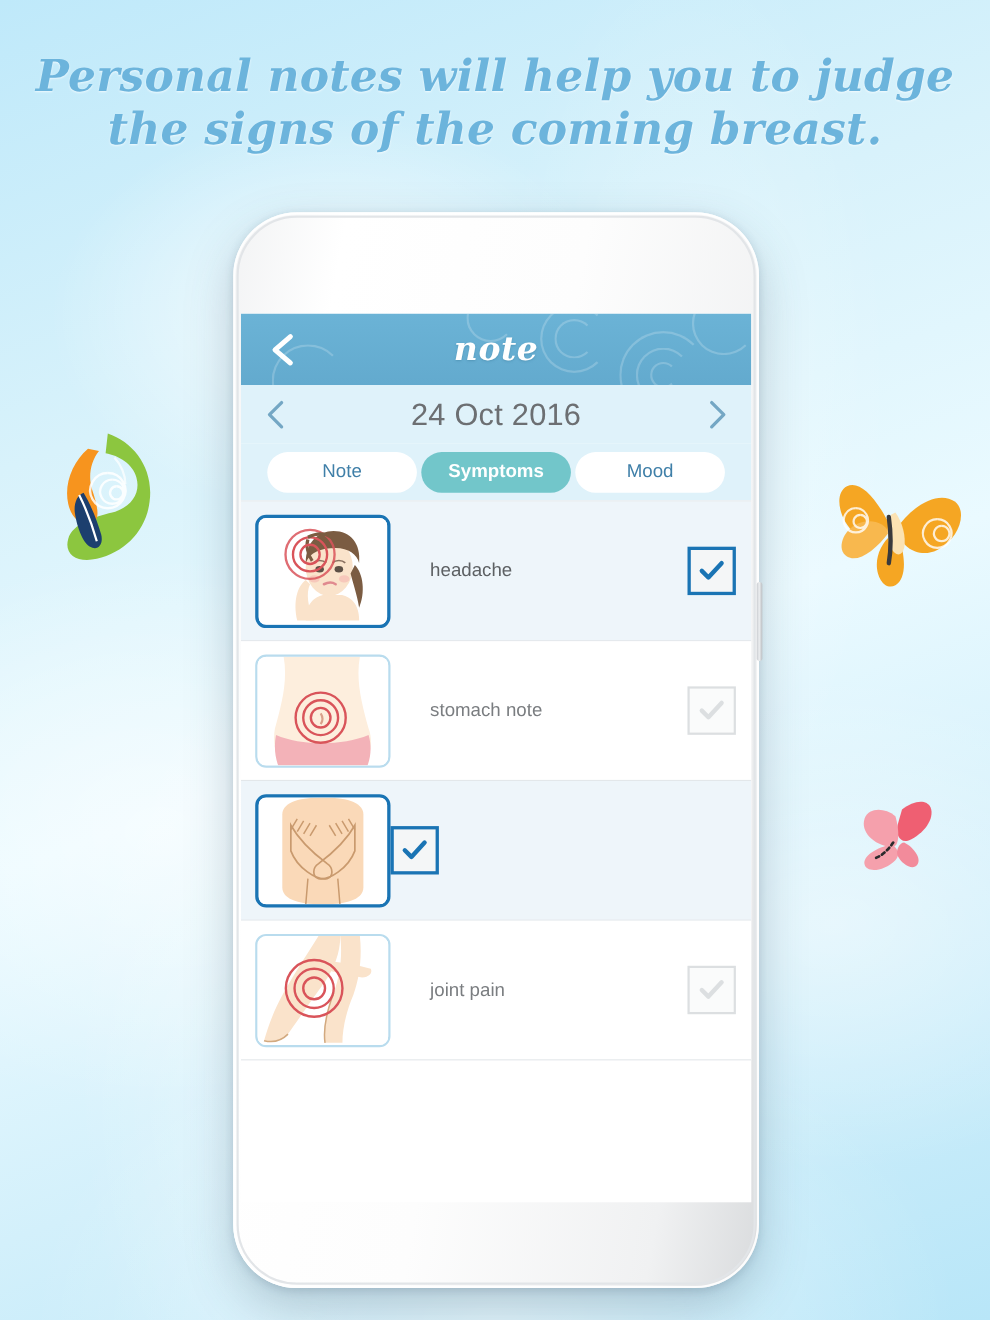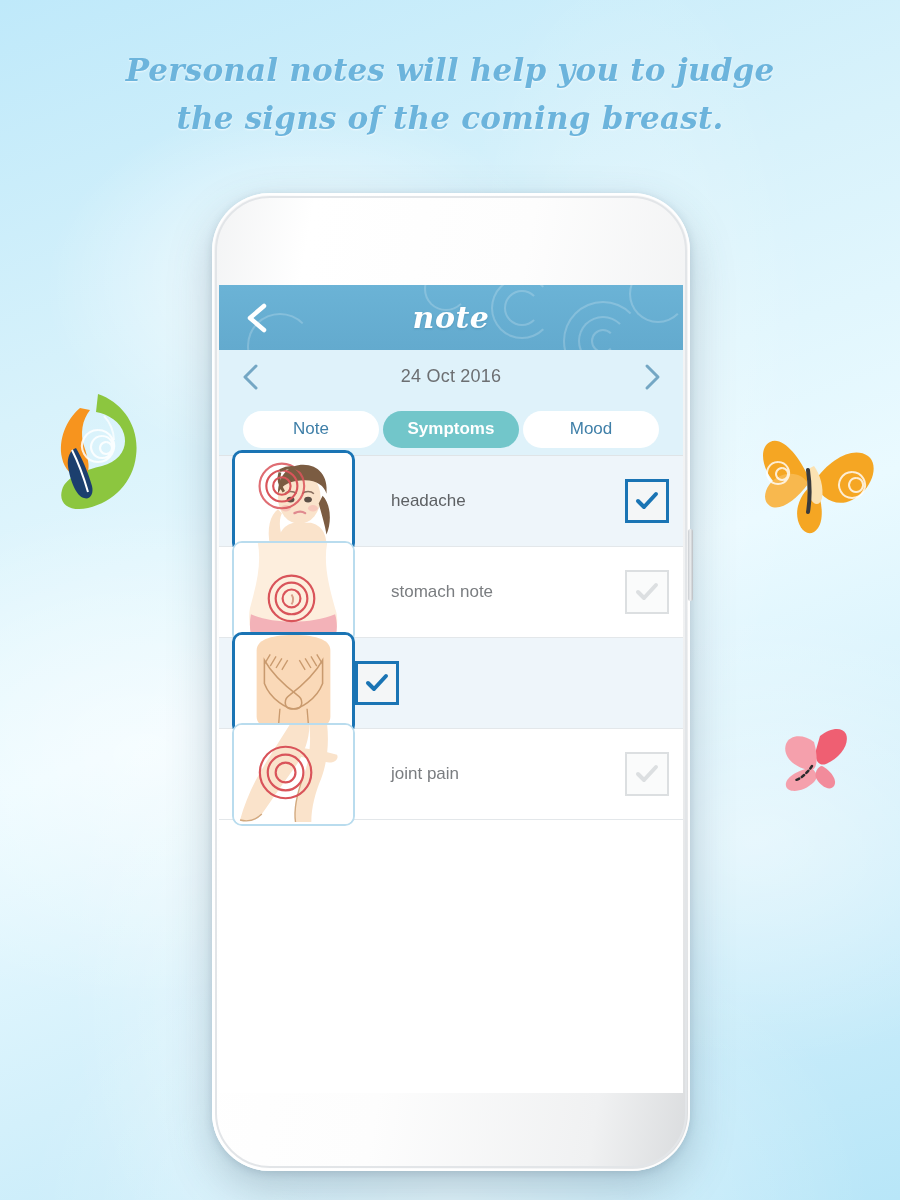--- a/index.html
+++ b/index.html
@@ -36,21 +36,21 @@
   
   #headline {
     position: absolute;
     top: 46px;
     left: 0; right: 0;
     text-align: center;
     color: #6cb4dc;
     font-family: "DejaVu Serif", serif;
     font-style: italic;
     font-weight: bold;
-    font-size: 31px;
+    font-size: 40px;
     line-height: 48px;
     letter-spacing: 0.2px;
     text-shadow: 0 1px 2px rgba(255,255,255,0.75);
     z-index: 4;
   }
   #headline .l2 { display: block; }
 
   
   #phone {
     position: absolute;
@@ -185,21 +185,21 @@
   #date-bar {
     position: relative;
     height: 53px;
     background: #dff2fa;
     display: flex;
     align-items: center;
     justify-content: space-between;
     padding: 0 22px;
   }
   #date-label {
-    font-size: 18px;
+    font-size: 28px;
     color: #6c6f72;
     letter-spacing: 0.2px;
   }
   .nav-chevron { width: 18px; height: 28px; flex: none; }
 
   
   #tab-bar {
     height: 52px;
     background: #dff2fa;
     display: flex;
@@ -225,21 +225,21 @@
     font-weight: bold;
   }
 
   
   #symptom-list {
     background: #ffffff;
     border-top: 1px solid #dfe4e7;
   }
   .row {
     position: relative;
-    height: 91px;
+    height: 127px;
     display: flex;
     align-items: center;
     padding: 0 14px 0 13px;
     background: #ffffff;
     border-bottom: 1px solid #e3e7ea;
   }
   .row.checked { background: #eef5fa; }
 
   .thumb {
     width: 123px;

